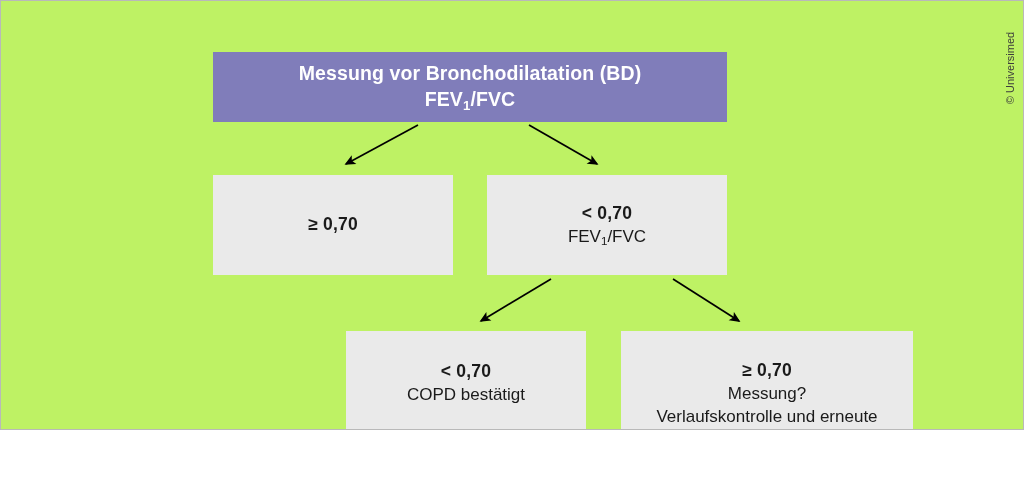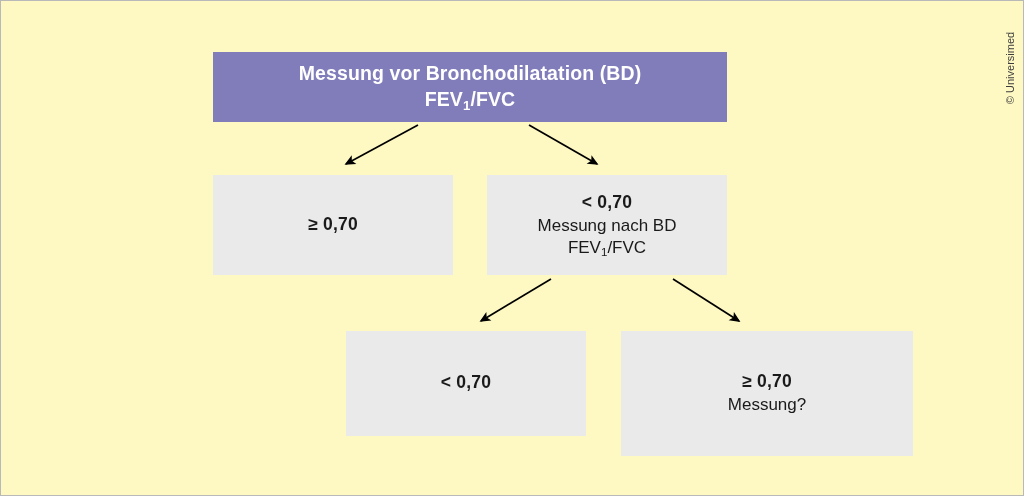--- a/index.html
+++ b/index.html
@@ -6,22 +6,22 @@
     margin: 0;
     padding: 0;
     background: #ffffff;
   }
   body {
     font-family: "Liberation Sans", sans-serif;
   }
   #figure {
     position: relative;
     width: 1024px;
-    height: 496px;
-    background: #fef9c3;
+    height: 430px;
+    background: #bef264;
     box-sizing: border-box;
     border: 1px solid #b9b9b9;
     overflow: hidden;
   }
   #arrow-layer {
     position: absolute;
     left: 0;
     top: 0;
     width: 1024px;
     height: 496px;
@@ -119,30 +119,31 @@
     <span class="line">Messung vor Bronchodilatation (BD)</span>
     <span class="line"><span>FEV</span><sub>1</sub><span>/FVC</span></span>
   </div>
 
   <div class="node node-leaf" style="left:212px; top:174px; width:240px; height:100px;">
     <span class="line line-bold">≥ 0,70</span>
   </div>
 
   <div class="node node-leaf" style="left:486px; top:174px; width:240px; height:100px;">
     <span class="line line-bold">&lt; 0,70</span>
-    <span class="line">Messung nach BD</span>
     <span class="line"><span>FEV</span><sub>1</sub><span>/FVC</span></span>
   </div>
 
   <div class="node node-leaf" style="left:345px; top:330px; width:240px; height:105px;">
     <span class="line line-bold">&lt; 0,70</span>
+    <span class="line">COPD bestätigt</span>
   </div>
 
   <div class="node node-leaf" style="left:620px; top:330px; width:292px; height:125px;">
     <span class="line line-bold">≥ 0,70</span>
     <span class="line">Messung?</span>
+    <span class="line">Verlaufskontrolle und erneute</span>
   </div>
 
   <div id="credit">
     <span>© Universimed</span>
   </div>
 
 </div>
 
 </body></html>

